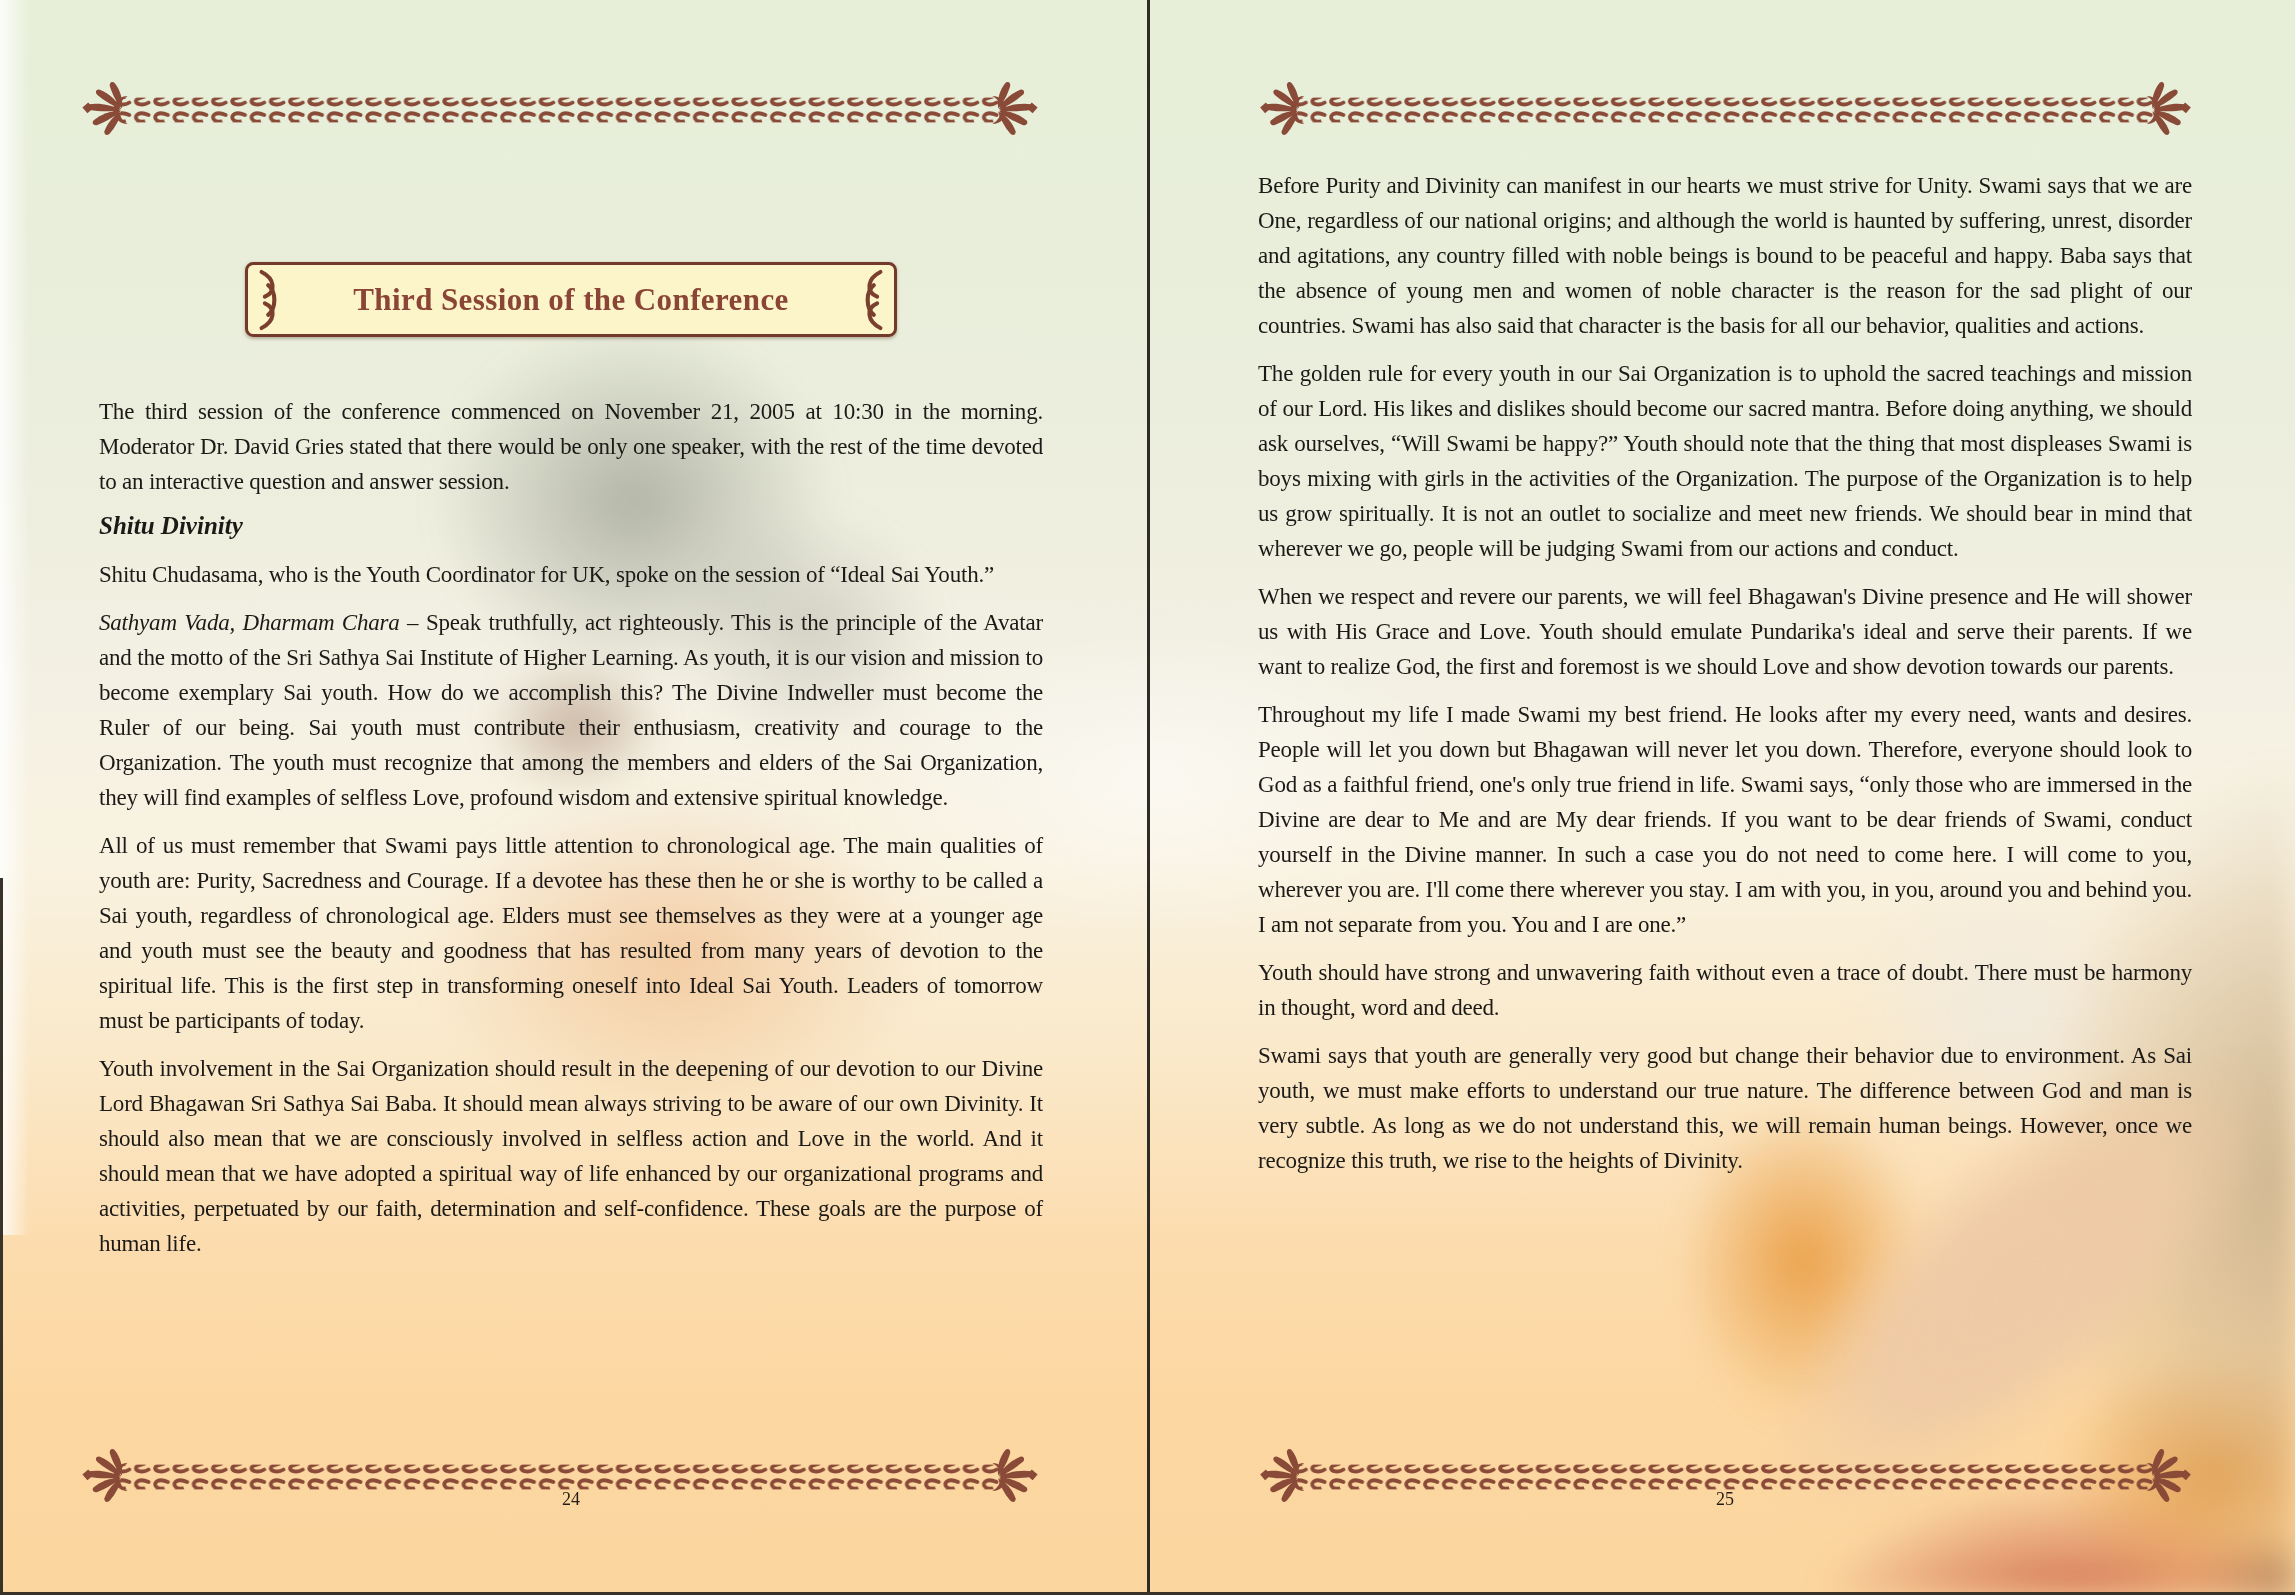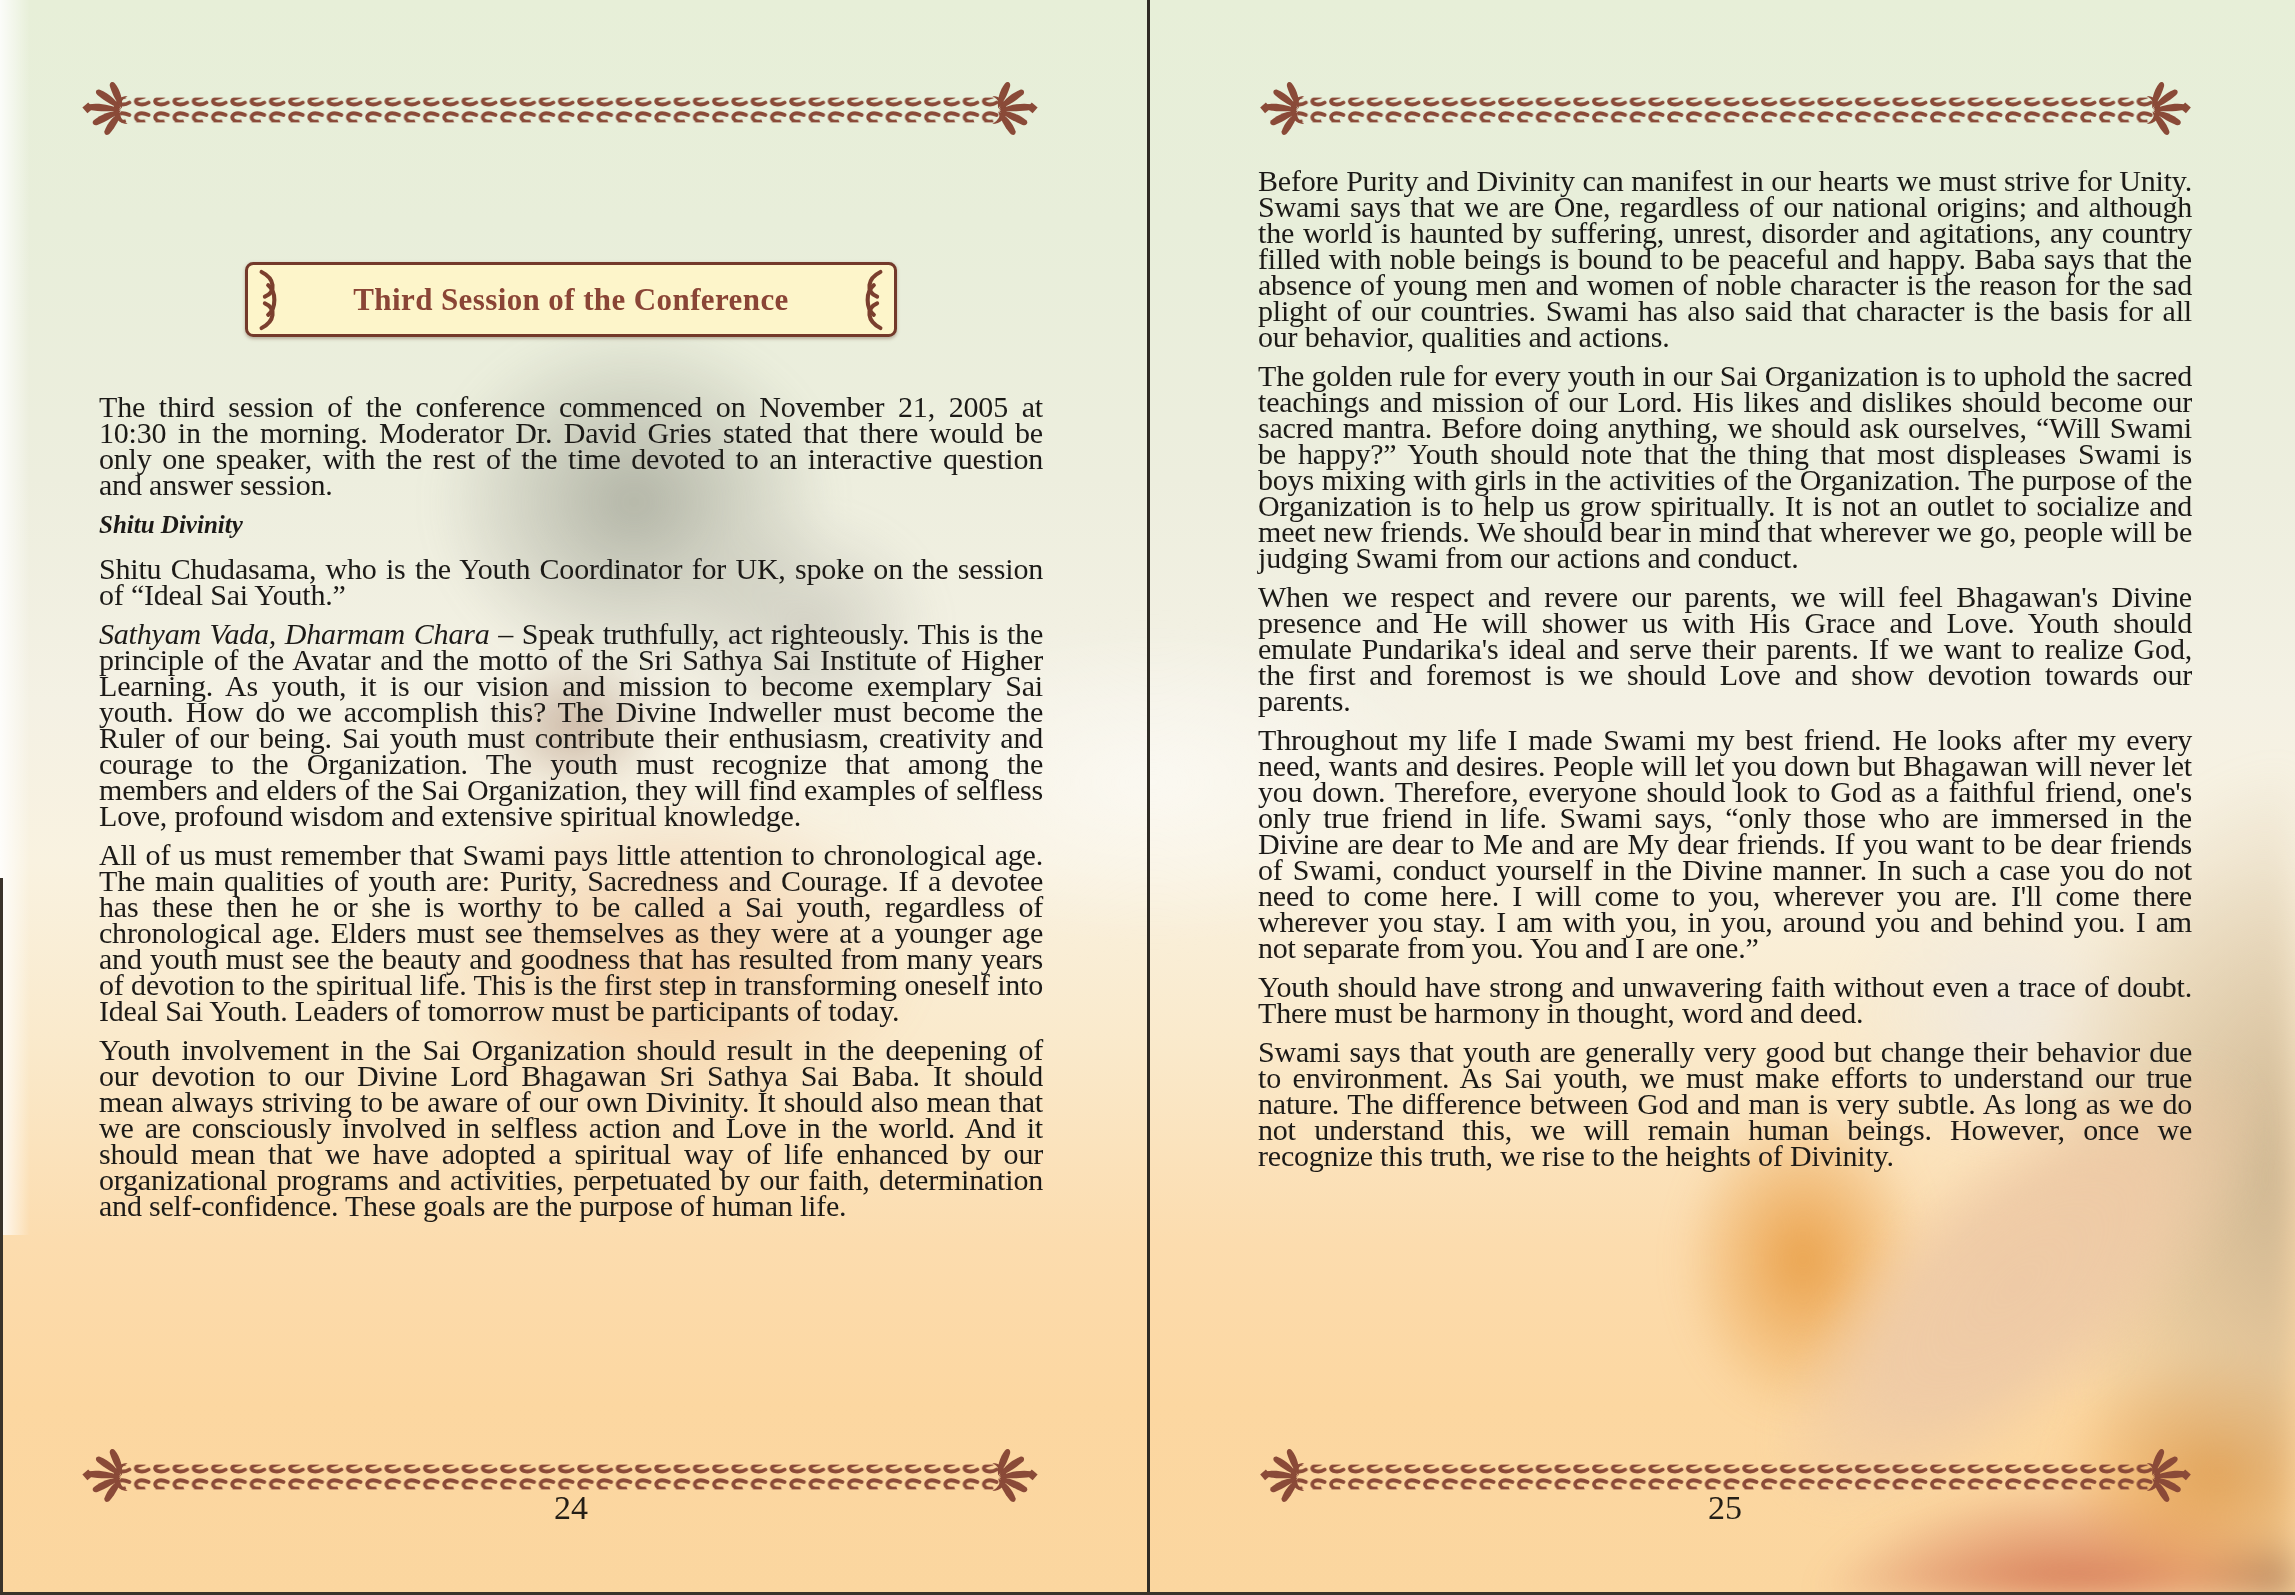--- a/index.html
+++ b/index.html
@@ -51,25 +51,25 @@
     display:flex;align-items:center;justify-content:center;z-index:2;
     box-shadow:0 1.6px 3.3px rgba(90,60,40,0.35);}
   .banner-text{font-size:31px;font-weight:bold;color:#8a4536;letter-spacing:0.4px;}
   .banner-curl{position:absolute;top:50%;width:38px;height:79px;overflow:visible;}
   .banner-curl.left{left:1.6px;transform:translateY(-50%);}
   .banner-curl.right{right:1.6px;transform:translateY(-50%) scaleX(-1);}
 
   .body-col{position:absolute;z-index:2;color:#1c1a17;}
   .page-left .body-col{left:99px;top:394px;width:944px;}
   .page-right .body-col{left:110px;top:168px;width:934px;}
-  .body-col p{margin:0 0 13px 0;text-align:justify;font-size:30px;line-height:26px;letter-spacing:-0.2px;}
+  .body-col p{margin:0 0 13px 0;text-align:justify;font-size:23px;line-height:35px;letter-spacing:-0.2px;}
   .body-col h3{margin:6.6px 0 16.5px 0;font-size:25px;font-style:italic;font-weight:bold;letter-spacing:0;}
   .body-col em{font-style:italic;}
 
-  .page-number{position:absolute;top:1489px;text-align:center;font-size:34px;color:#241e16;z-index:2;}
+  .page-number{position:absolute;top:1489px;text-align:center;font-size:18px;color:#241e16;z-index:2;}
   .page-left .page-number{left:99px;width:944px;}
   .page-right .page-number{left:110px;width:934px;}
 </style>
 </head>
 <body>
 
 <svg width="0" height="0" style="position:absolute" aria-hidden="true">
   <defs>
     <pattern id="ropePat" width="23" height="30" patternUnits="userSpaceOnUse">
       <path d="M20,6 C9,1 3,6 5.5,11 C7.5,14.5 13,14.5 16,13.5 C12,15 4.5,16 4.8,19.5 C5.2,23.5 14,25 20,21" fill="none" stroke="#8a4a38" stroke-width="4.6" stroke-linecap="round"></path>

